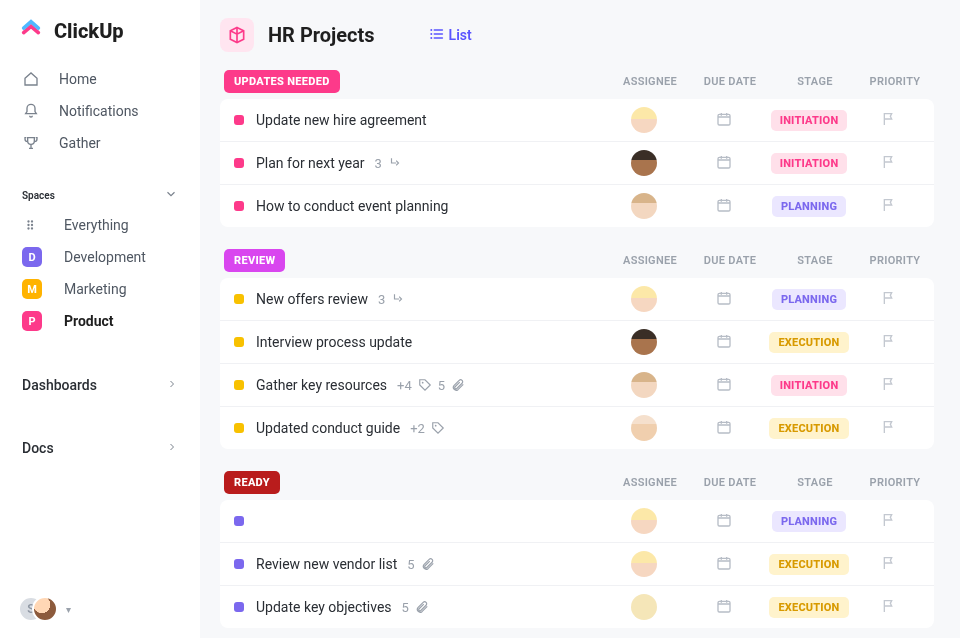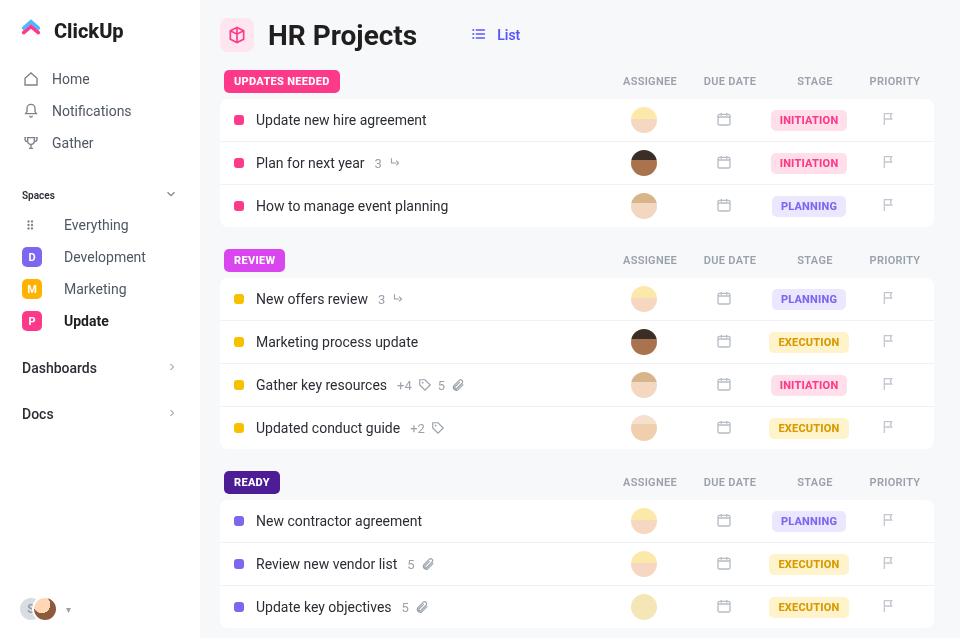--- a/index.html
+++ b/index.html
@@ -24,21 +24,21 @@
     display: flex;
     align-items: center;
     gap: 12px;
     margin-bottom: 20px;
     padding-left: 6px;
   }
   .logo-text { font-weight: 800; font-size: 20px; color: #1f1f1f; }
   .nav-item, .space-item, .collapsible {
     display: flex;
     align-items: center;
-    gap: 12px;
+    gap: 19px;
     padding: 7px 8px;
     border-radius: 6px;
     color: #4f5762;
     cursor: pointer;
     font-size: 14px;
   }
   .nav-item .icon, .collapsible .icon { width: 18px; height: 18px; display:flex; align-items:center; justify-content:center; color:#7a828d;}
   .section-header {
     display: flex;
     align-items: center;
@@ -54,21 +54,21 @@
     width: 20px; height: 20px; border-radius: 5px;
     color: #fff; display:flex; align-items:center; justify-content:center;
     font-size: 11px; font-weight:700;
   }
   .space-item.active .label { font-weight: 700; color:#1f1f1f; }
   .everything-icon {
     width: 20px; height: 20px; display:flex; align-items:center; justify-content:center; color:#7a828d;
   }
   .collapsible {
     justify-content: space-between;
-    margin-top: 16px;
+    margin-top: 33px;
     color: #2a2e34;
     font-weight: 500;
   }
   .sidebar-spacer { flex: 1; }
   .user-chip {
     display:flex; align-items:center; gap:6px; padding:4px;
   }
   .avatar-stack { position: relative; width: 38px; height: 26px; }
   .avatar-stack .a1 {
     position:absolute; left:0; top:0; width:26px; height:26px; border-radius:50%;
@@ -82,23 +82,23 @@
   }
   .tiny-caret { color:#9aa1ab; font-size:10px; margin-left:4px; }
 
   
   .main { flex: 1; padding: 18px 26px 12px 20px; overflow: hidden; }
   .topbar { display:flex; align-items:center; gap:14px; margin-bottom: 18px; }
   .page-icon {
     width: 34px; height: 34px; border-radius: 8px;
     background: #ffe5f0; display:flex; align-items:center; justify-content:center;
   }
-  .page-title { font-size: 28px; font-weight: 700; color:#1f1f1f; }
+  .page-title { font-size: 20px; font-weight: 700; color:#1f1f1f; }
   .view-chip {
-    display:flex; align-items:center; gap:10px; margin-left: 40px;
+    display:flex; align-items:center; gap:4px; margin-left: 40px;
     color:#5a54ff; font-weight:600; font-size:14px;
   }
   .view-chip svg { color:#5a54ff; }
 
   .group { margin-bottom: 22px; }
   .group-header {
     display:flex; align-items:center; padding: 0 4px 6px 4px;
   }
   .status-pill {
     display:inline-block;
@@ -223,21 +223,21 @@
         <div class="space-item">
           <span class="sq" style="background:#7b68ee">D</span>
           <span class="label">Development</span>
         </div>
         <div class="space-item">
           <span class="sq" style="background:#ffb300">M</span>
           <span class="label">Marketing</span>
         </div>
         <div class="space-item active">
           <span class="sq" style="background:#fd3a8a">P</span>
-          <span class="label">Update</span>
+          <span class="label">Product</span>
         </div>
       </div>
 
     <div class="collapsible">
       <span>Dashboards</span>
       <span>
         <svg width="12" height="12" viewBox="0 0 24 24" fill="none" stroke="#7a828d" stroke-width="2">
             <path d="M9 6l6 6-6 6"></path>
           </svg>
       </span>
@@ -345,21 +345,21 @@
                 <span class="stage-badge" style="background:#ffe0ea;color:#fd3a8a">INITIATION</span>
               </span>
               <span class="cell priority">
                 <span><svg width="16" height="16" viewBox="0 0 24 24" fill="none" stroke="currentColor" stroke-width="2">
                     <path d="M5 21V4h11l-2 4 2 4H5"></path>
                   </svg></span>
               </span>
             </div>
             <div class="row">
               <span class="dot" style="background:#fd3a8a"></span>
-              <span class="title">How to manage event planning</span>
+              <span class="title">How to conduct event planning</span>
               <span class="meta"></span>
               <span class="spacer"></span>
               <span class="cell assignee">
                 <span class="avatar lightm"></span>
               </span>
               <span class="cell duedate">
                 <span><svg width="16" height="16" viewBox="0 0 24 24" fill="none" stroke="currentColor" stroke-width="2">
                     <rect x="3" y="5" width="18" height="16" rx="2"></rect>
                     <path d="M3 9h18M8 3v4M16 3v4"></path>
                   </svg></span>
@@ -412,21 +412,21 @@
                 <span class="stage-badge" style="background:#ebe7ff;color:#7b68ee">PLANNING</span>
               </span>
               <span class="cell priority">
                 <span><svg width="16" height="16" viewBox="0 0 24 24" fill="none" stroke="currentColor" stroke-width="2">
                     <path d="M5 21V4h11l-2 4 2 4H5"></path>
                   </svg></span>
               </span>
             </div>
             <div class="row">
               <span class="dot" style="background:#f8c100"></span>
-              <span class="title">Marketing process update</span>
+              <span class="title">Interview process update</span>
               <span class="meta"></span>
               <span class="spacer"></span>
               <span class="cell assignee">
                 <span class="avatar darkm"></span>
               </span>
               <span class="cell duedate">
                 <span><svg width="16" height="16" viewBox="0 0 24 24" fill="none" stroke="currentColor" stroke-width="2">
                     <rect x="3" y="5" width="18" height="16" rx="2"></rect>
                     <path d="M3 9h18M8 3v4M16 3v4"></path>
                   </svg></span>
@@ -505,32 +505,31 @@
               <span class="cell priority">
                 <span><svg width="16" height="16" viewBox="0 0 24 24" fill="none" stroke="currentColor" stroke-width="2">
                     <path d="M5 21V4h11l-2 4 2 4H5"></path>
                   </svg></span>
               </span>
             </div>
           </div>
         </div>
         <div class="group">
           <div class="group-header">
-            <span class="status-pill" style="background:#4c1d95">READY</span>
+            <span class="status-pill" style="background:#b91c1c">READY</span>
             <div class="col-headers">
               <span class="col assignee">ASSIGNEE</span>
               <span class="col duedate">DUE DATE</span>
               <span class="col stage">STAGE</span>
               <span class="col priority">PRIORITY</span>
             </div>
           </div>
           <div class="rows">
             <div class="row">
               <span class="dot" style="background:#7b68ee"></span>
-              <span class="title">New contractor agreement</span>
               <span class="meta"></span>
               <span class="spacer"></span>
               <span class="cell assignee">
                 <span class="avatar blonde"></span>
               </span>
               <span class="cell duedate">
                 <span><svg width="16" height="16" viewBox="0 0 24 24" fill="none" stroke="currentColor" stroke-width="2">
                     <rect x="3" y="5" width="18" height="16" rx="2"></rect>
                     <path d="M3 9h18M8 3v4M16 3v4"></path>
                   </svg></span>

